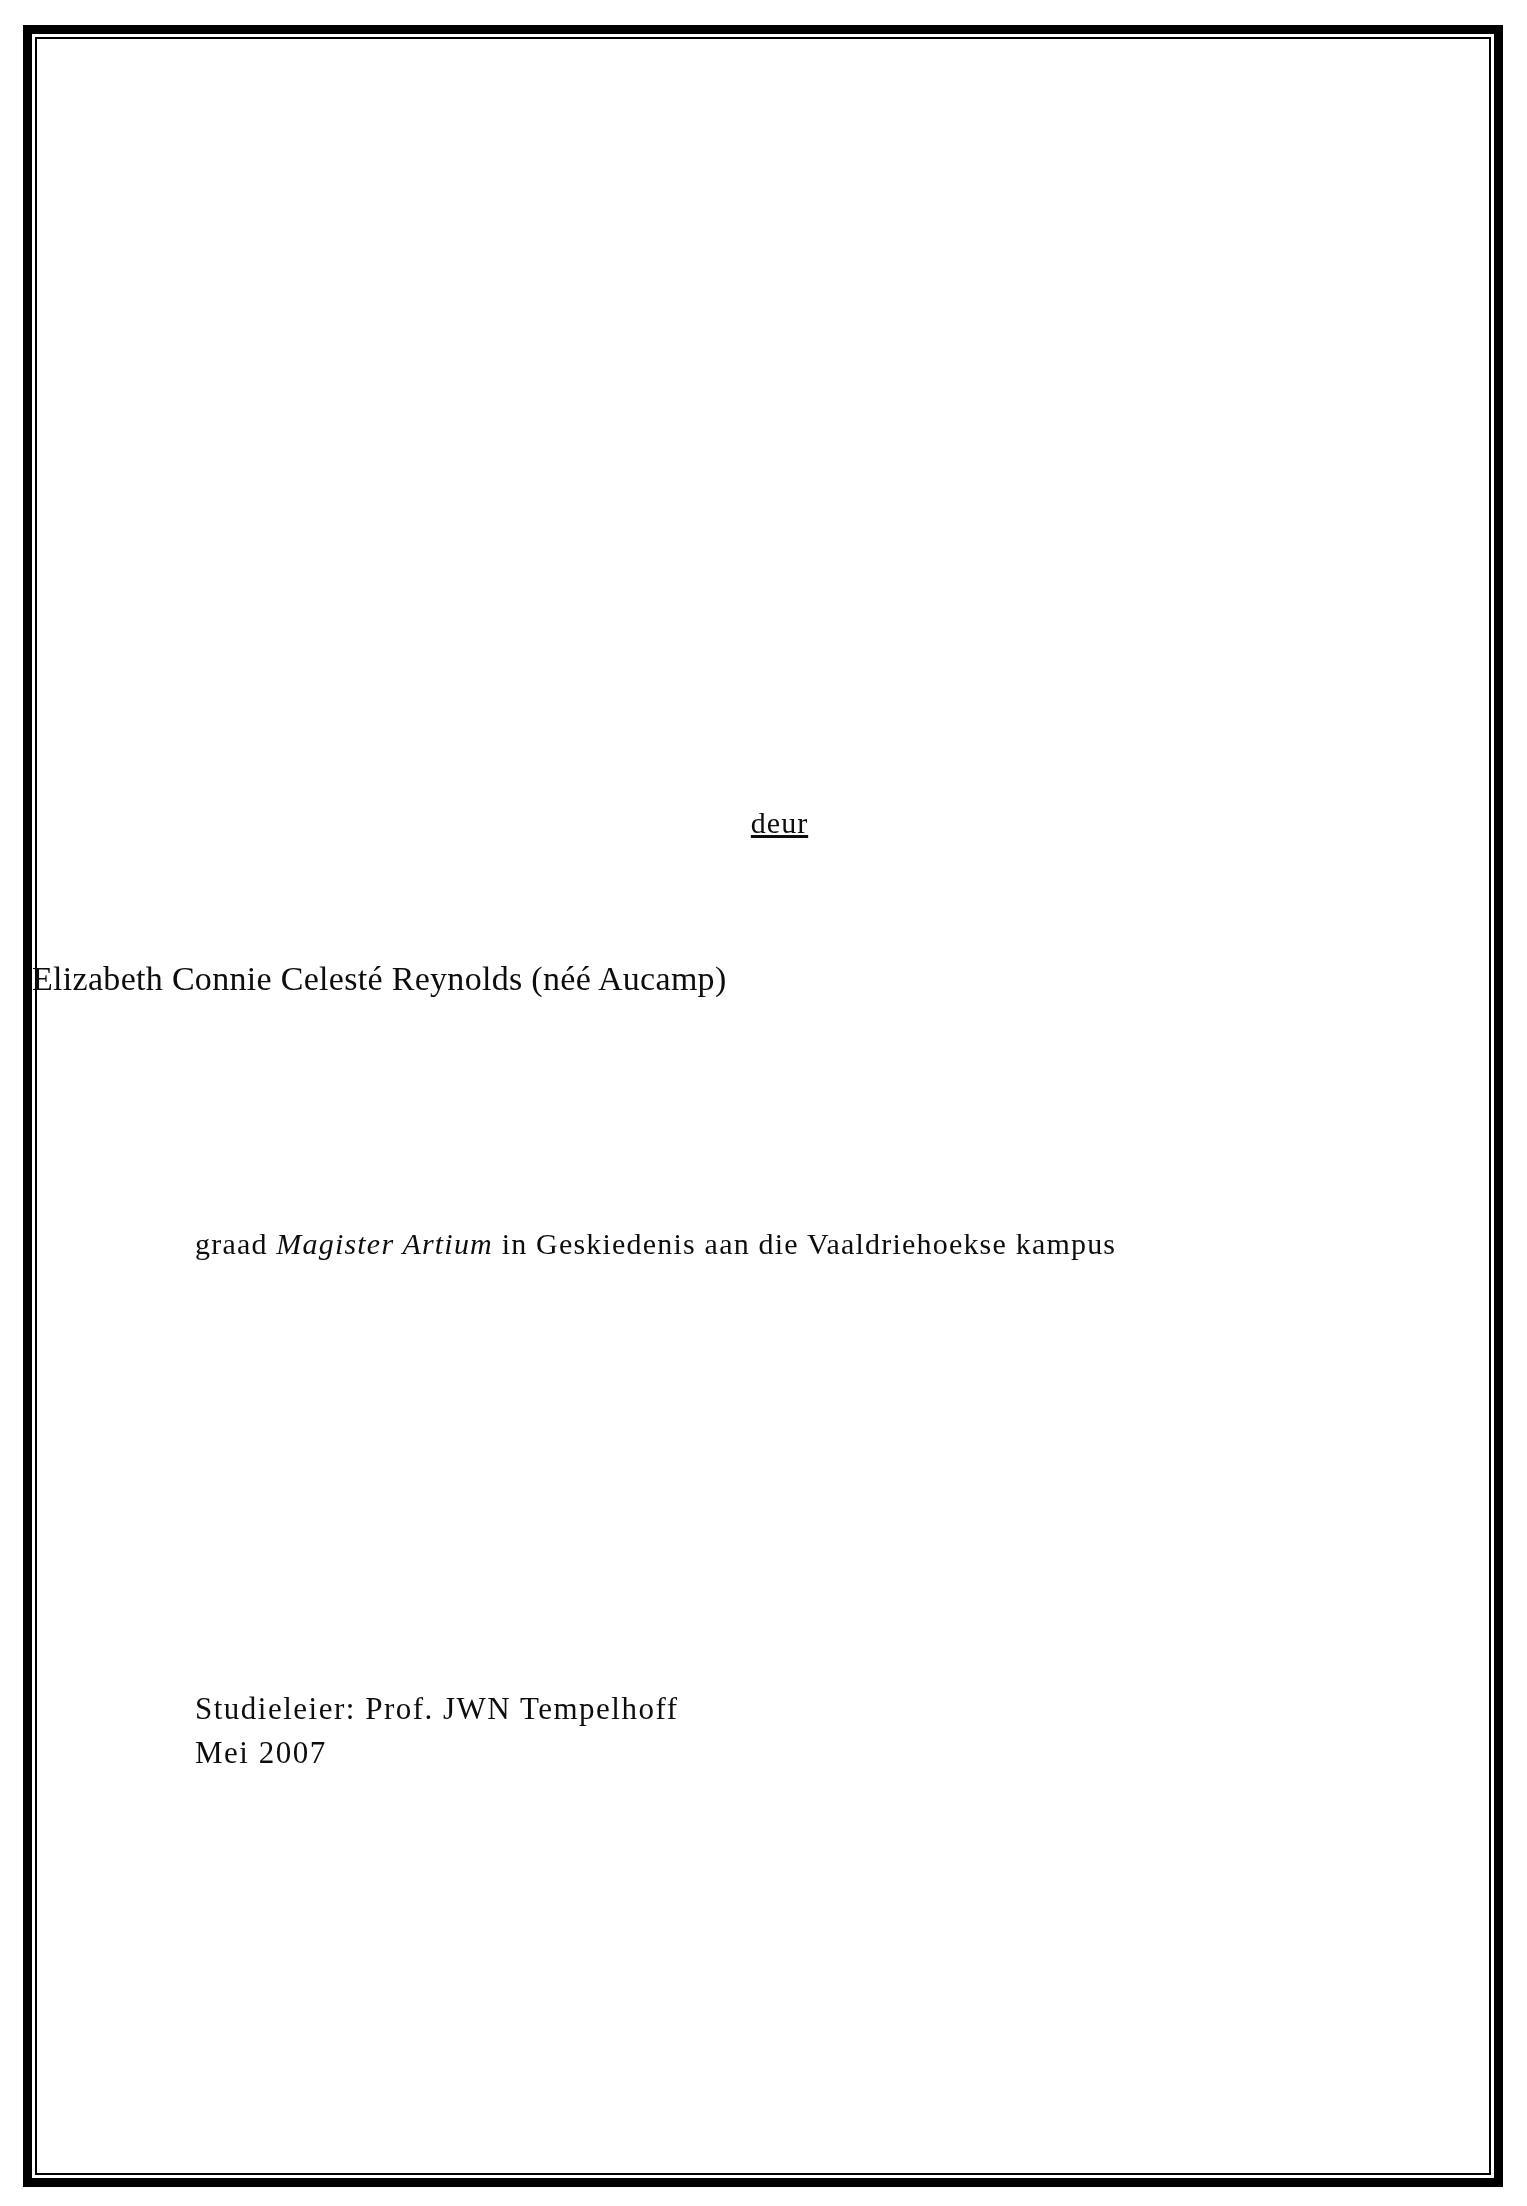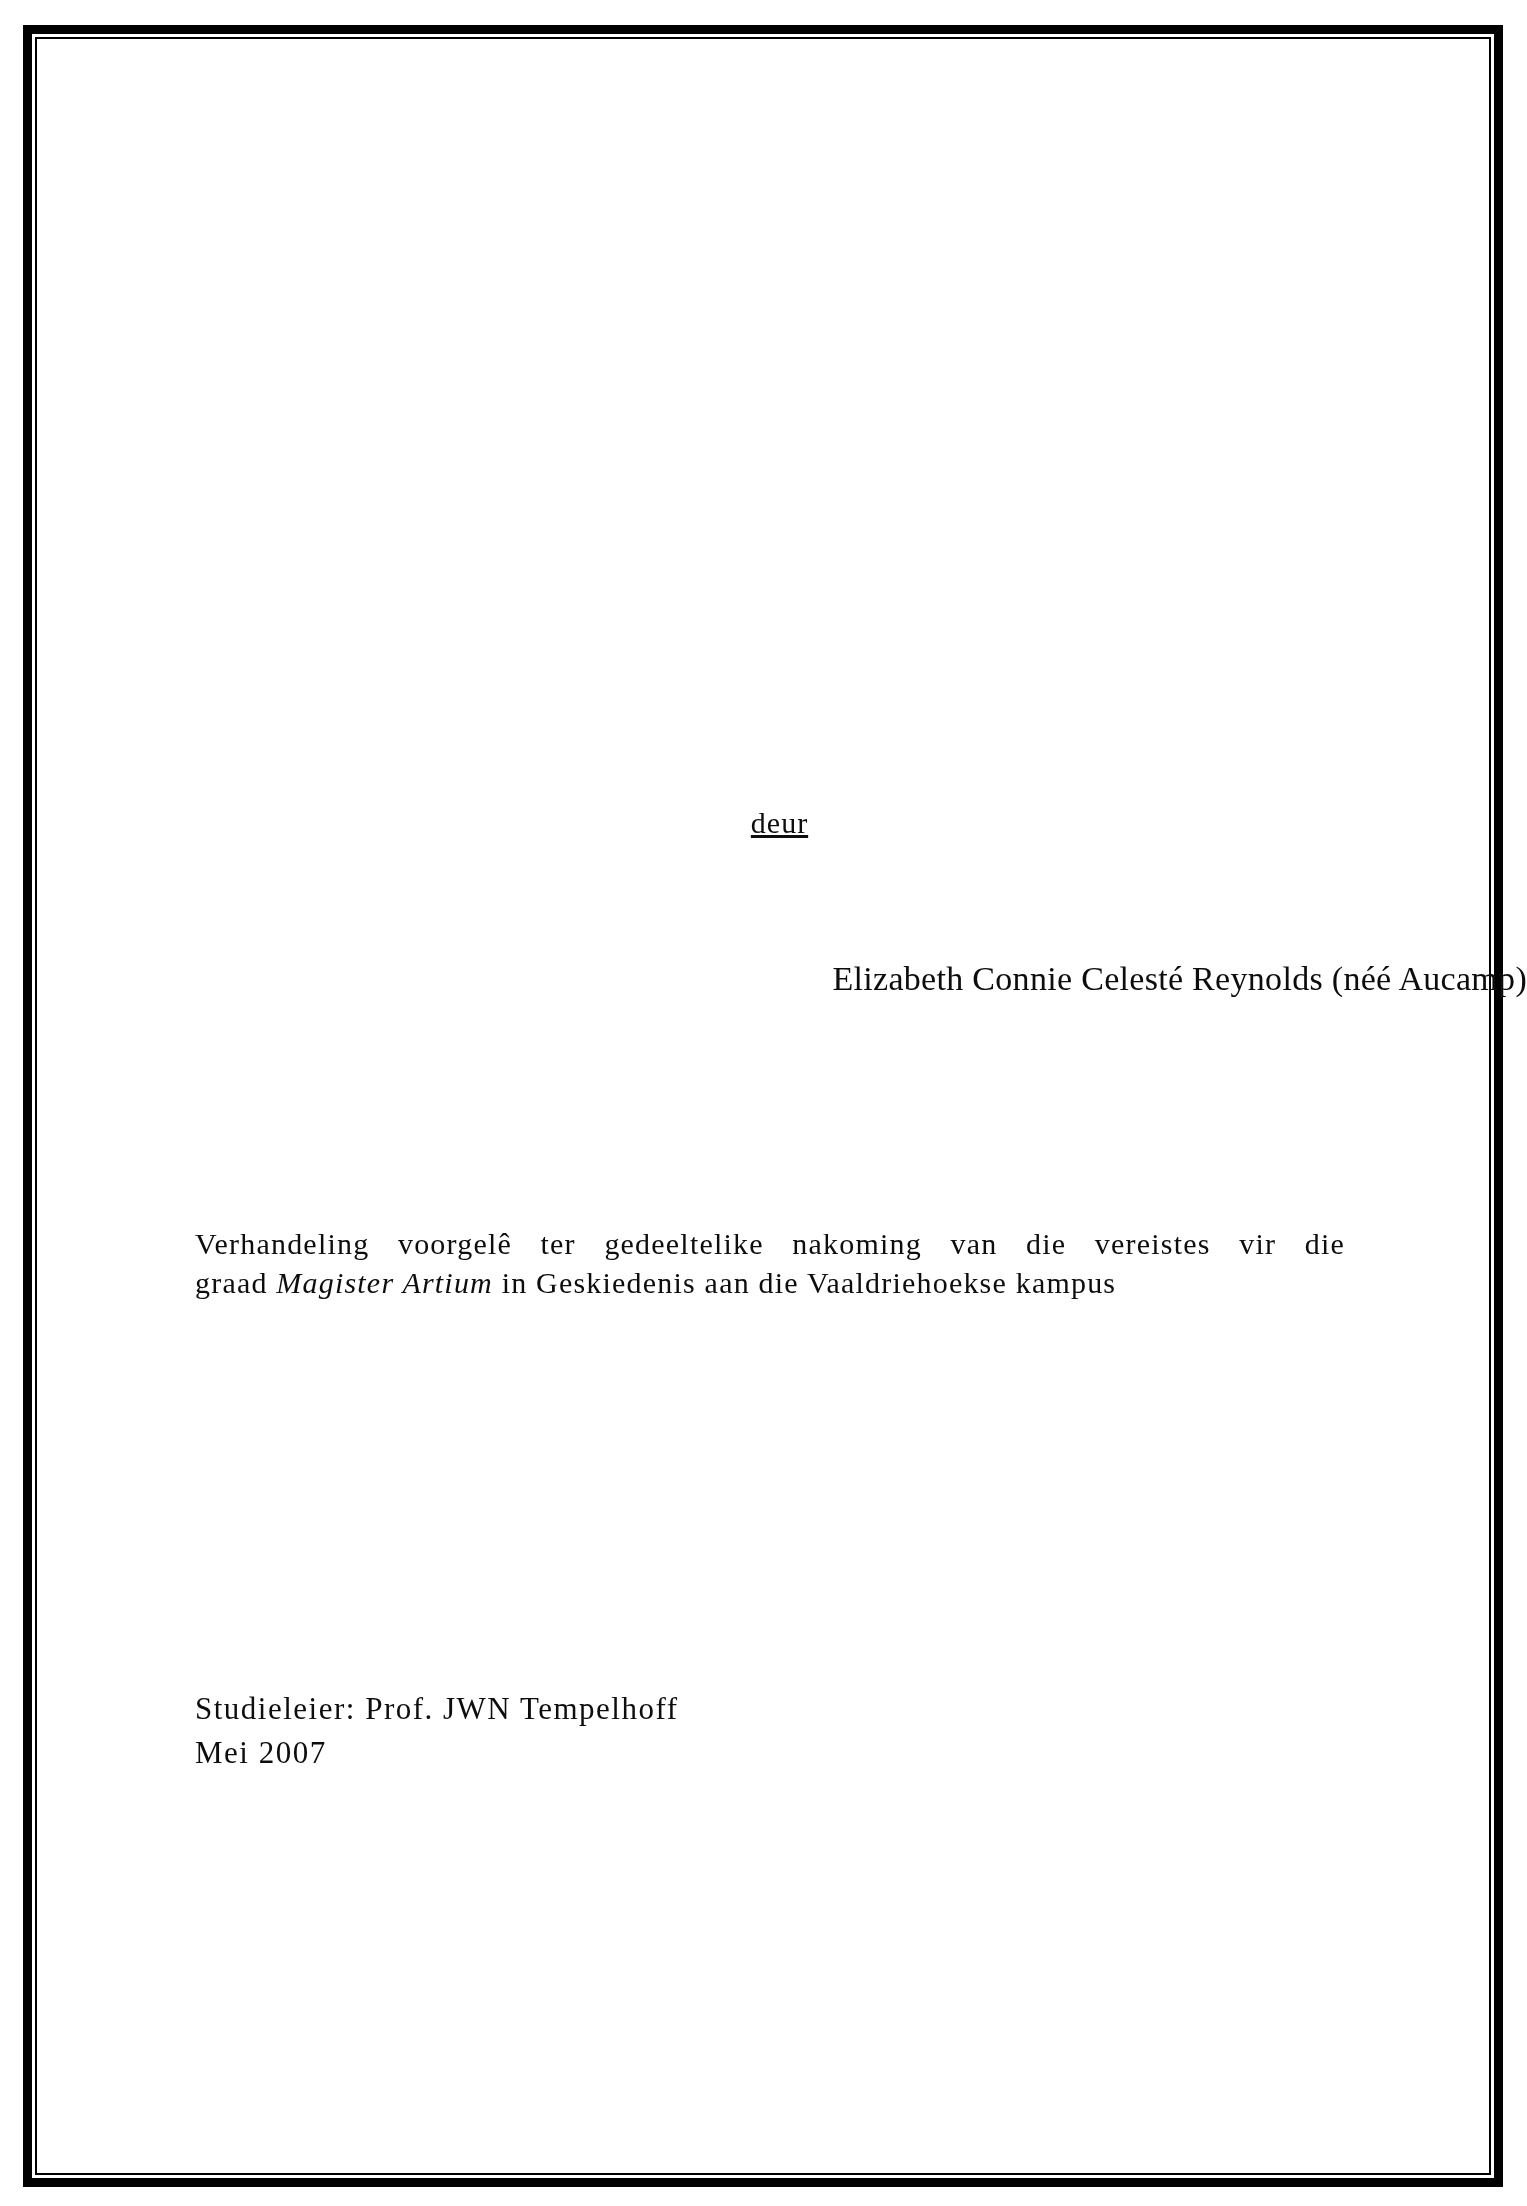--- a/index.html
+++ b/index.html
@@ -41,24 +41,25 @@
     left: 16px; top: 803px; width: 100%;
     text-align: center;
     font-size: 30px;
     line-height: 40px;
     letter-spacing: 1px;
     text-decoration: underline;
   }
   .author {
     position: absolute;
     left: 0; top: 957px; width: 100%;
-    text-align: right;
+    text-align: left;
     font-size: 34px;
     line-height: 44px;
     letter-spacing: 0.3px;
+    padding-left: 32px;
   }
   .description {
     position: absolute;
     left: 195px; top: 1224px;
     width: 1150px;
     font-size: 30px;
     line-height: 39px;
     letter-spacing: 1.2px;
   }
   .description .justified {
@@ -108,21 +109,20 @@
   <div class="frame-outer">
     <div class="frame-inner"></div>
   </div>
 
 
   <div class="byline">deur</div>
 
   <div class="author">Elizabeth Connie Celesté Reynolds (néé Aucamp)</div>
 
   <div class="description">
-    <div class="justified">Verhandeling voorgelê ter gedeeltelike nakoming van die vereistes vir die</div>
     <div><span>graad </span><span class="italic">Magister Artium</span><span> in Geskiedenis aan die Vaaldriehoekse kampus</span></div>
   </div>
 
   <div class="supervisor">
     <div>Studieleier: Prof. JWN Tempelhoff</div>
     <div>Mei 2007</div>
   </div>
 
 
 </div>

